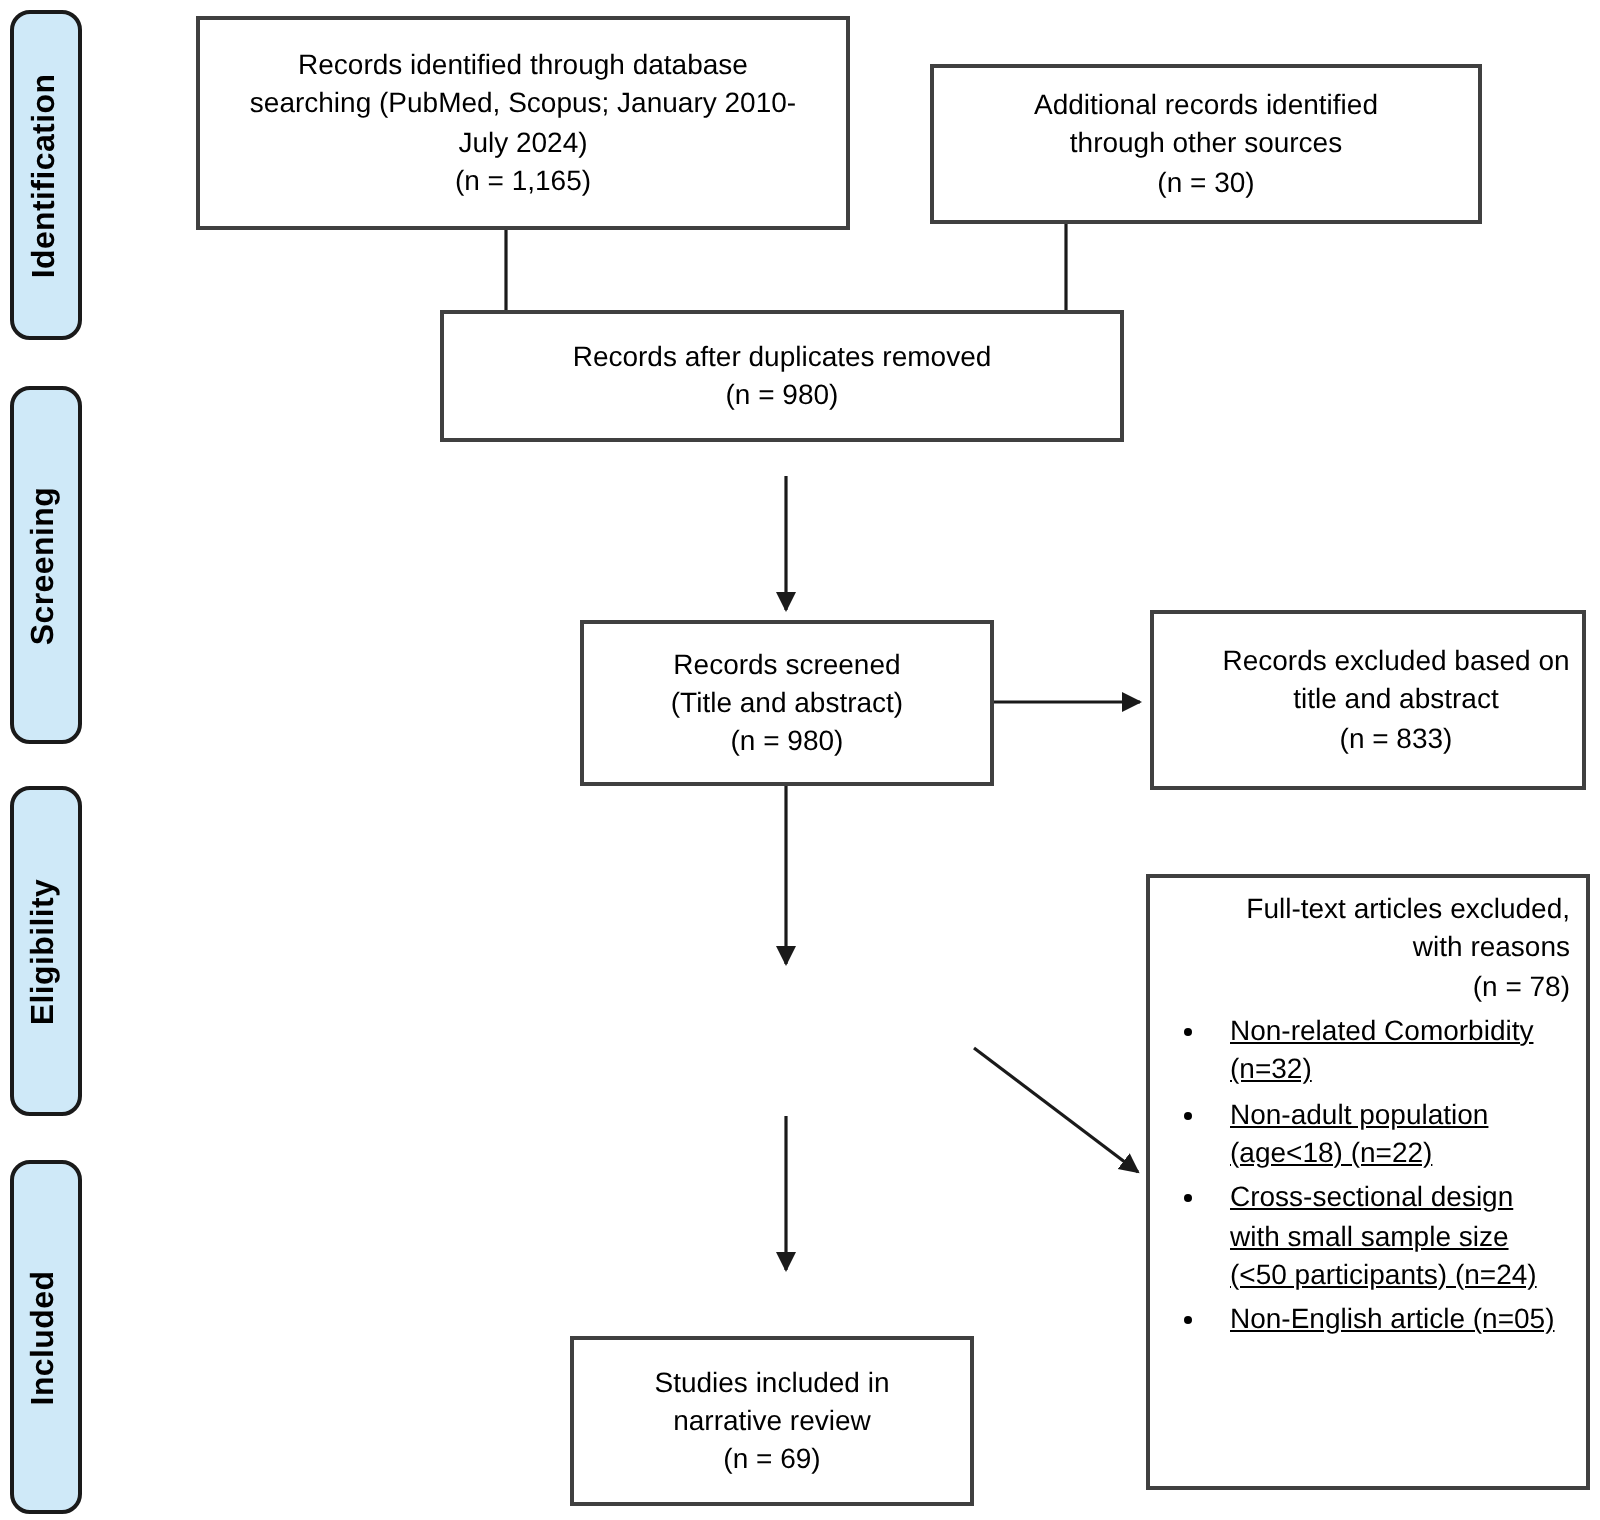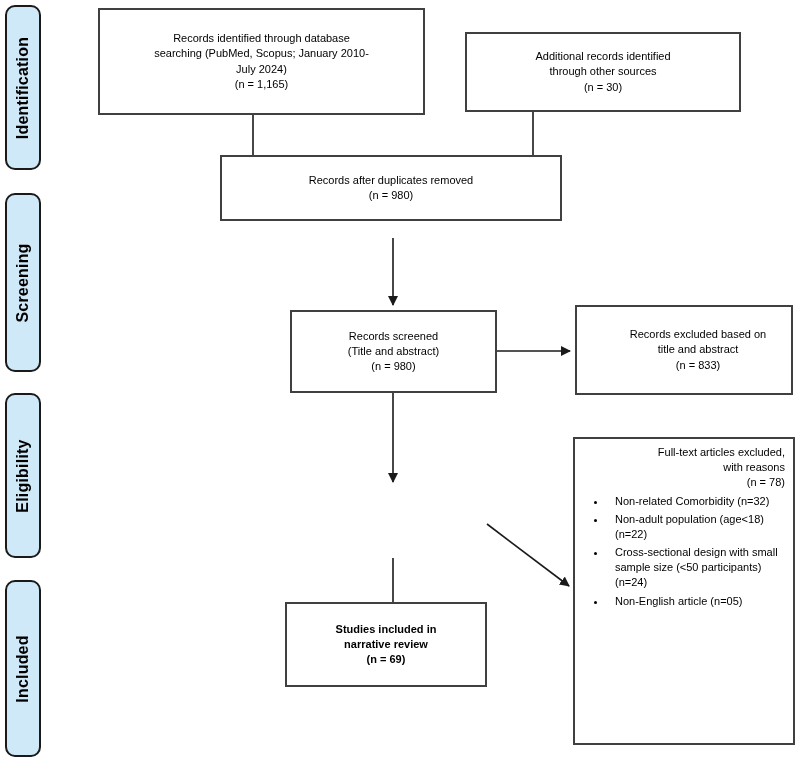--- a/index.html
+++ b/index.html
@@ -4,35 +4,35 @@
 <style>
   html,body { margin:0; padding:0; background:#ffffff; }
   .canvas {
     position:relative; width:800px; height:760px; background:#ffffff;
     font-family:"Liberation Sans", sans-serif; color:#000; overflow:hidden;
   }
   .fbox {
     position:absolute; box-sizing:border-box;
     border:2px solid #404040; background:#ffffff;
     display:flex; align-items:center; justify-content:center;
-    text-align:center; font-size:11px; line-height:1.38;
+    text-align:center; font-size:14px; line-height:1.38;
   }
   .btext { white-space:pre-line; }
   .stage {
     position:absolute; box-sizing:border-box; width:36px;
     background:#cfe9f8; border:2px solid #1a1a1a; border-radius:10px;
     display:flex; align-items:center; justify-content:center;
   }
   .stage span {
     transform:rotate(-90deg); white-space:nowrap;
     font-weight:bold; font-size:16px; letter-spacing:0.2px;
   }
   .fbox.reasons { display:block; text-align:left; padding:6px 8px; }
   .rhead { text-align:right; white-space:pre-line; }
-  .reasons ul { margin:3px 0 0 0; padding-left:24px; }
+  .reasons ul { margin:3px 0 0 0; padding-left:24px;text-decoration:underline; }
   .reasons li { padding-left:8px; margin-bottom:3px; }
   svg.arrows { position:absolute; left:0; top:0; pointer-events:none; }
 </style>
 </head>
 <body>
 
 <div class="canvas">
 
   <div class="stage" style="left:5px; top:5px; height:165px;">
     <span>Identification</span>
@@ -100,19 +100,19 @@
 with reasons
 (n = 78)</div>
     <ul>
       <li>Non-related Comorbidity (n=32)</li>
       <li>Non-adult population (age&lt;18) (n=22)</li>
       <li>Cross-sectional design with small sample size (&lt;50 participants) (n=24)</li>
       <li>Non-English article (n=05)</li>
     </ul>
   </div>
 
-  <div class="fbox" style="left:285px; top:602px; width:202px; height:85px;font-weight:bold;">
+  <div class="fbox" style="left:285px; top:668px; width:202px; height:85px;">
     <div class="btext">Studies included in
 narrative review
 (n = 69)</div>
   </div>
 
 </div>
 
 </body></html>

